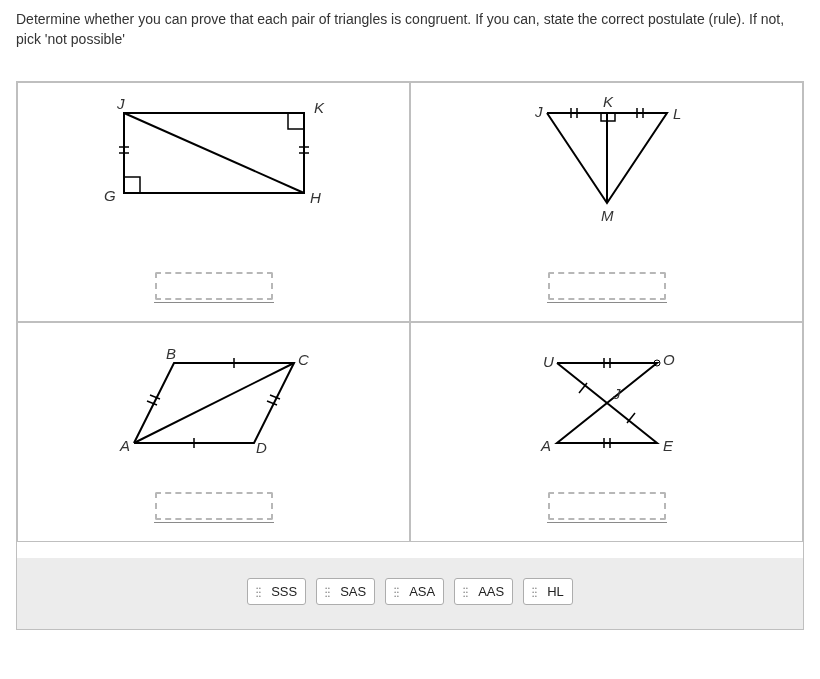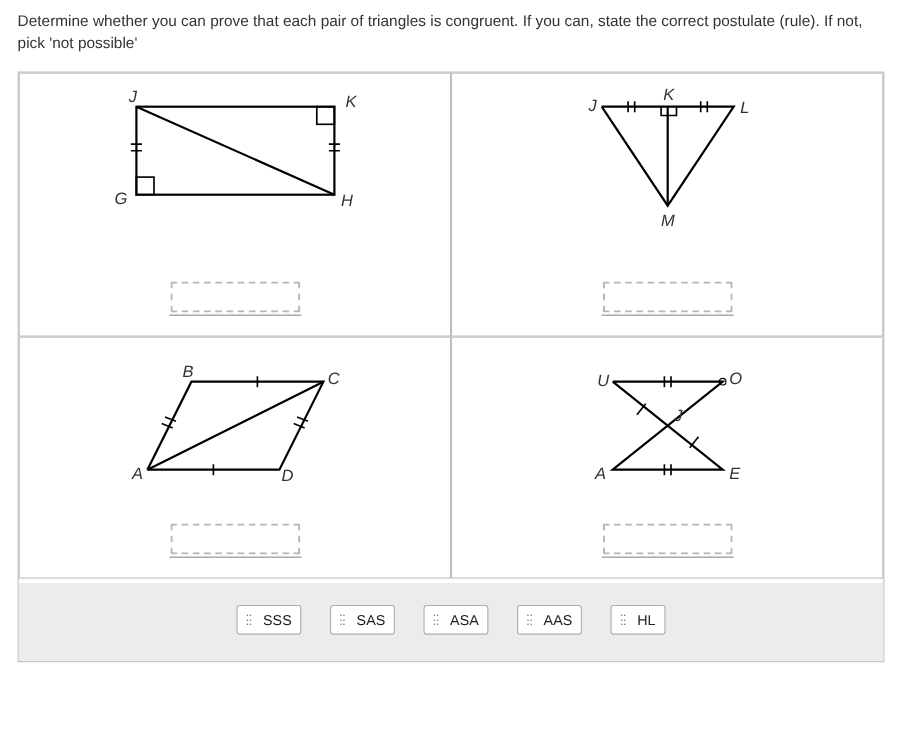--- a/index.html
+++ b/index.html
@@ -1,25 +1,25 @@
 <!DOCTYPE html>
 <html><head>
 <meta charset="utf-8">
 <style>
   *{box-sizing:border-box;margin:0;padding:0}
   body{font-family:Arial,Helvetica,sans-serif;font-size:14px;color:#333;background:#fff;width:820px;padding:10px 16px}
-  .question{line-height:1.4;margin-bottom:16px}
+  .question{line-height:1.4;margin-bottom:32px}
   .table-wrap{border:1px solid #bfbfbf}
   .grid{display:grid;grid-template-columns:1fr 1fr;grid-template-rows:240px 220px}
   .cell{border:1px solid #bfbfbf;position:relative;display:flex;flex-direction:column;align-items:center;justify-content:flex-start;padding:10px 0 18px}
   .figure{flex:0 0 auto;display:flex;align-items:center;justify-content:center;height:140px;width:100%}
   .drop{width:118px;height:28px;border:2px dashed #b7b7b7;border-radius:2px;margin-top:auto}
   .drop-line{width:120px;border-top:1px solid #8a8a8a;margin-top:2px}
   svg text{font-family:Arial,Helvetica,sans-serif;font-style:italic;font-size:15px;fill:#333}
-  .chip-bar{background:#ececec;padding:20px 0 24px;display:flex;justify-content:center;gap:26px;margin-top:4px}
+  .chip-bar{background:#ececec;padding:20px 0 24px;display:flex;justify-content:center;gap:10px;margin-top:16px}
   .chip{background:#fff;border:1px solid #adadad;border-radius:3px;padding:5px 8px;font-size:13px;color:#222;display:inline-flex;align-items:center;gap:5px;cursor:grab;user-select:none}
   .grip{display:inline-block;width:10px;line-height:4px;color:#777;letter-spacing:1px;font-size:5px}
   .grip::before{content:"\2022\2022\A\2022\2022\A\2022\2022";white-space:pre}
 </style>
 </head>
 <body>
 
 <div class="question">Determine whether you can prove that each pair of triangles is congruent. If you can, state the correct postulate (rule). If not, pick 'not possible'</div>
 
 <div class="table-wrap">

